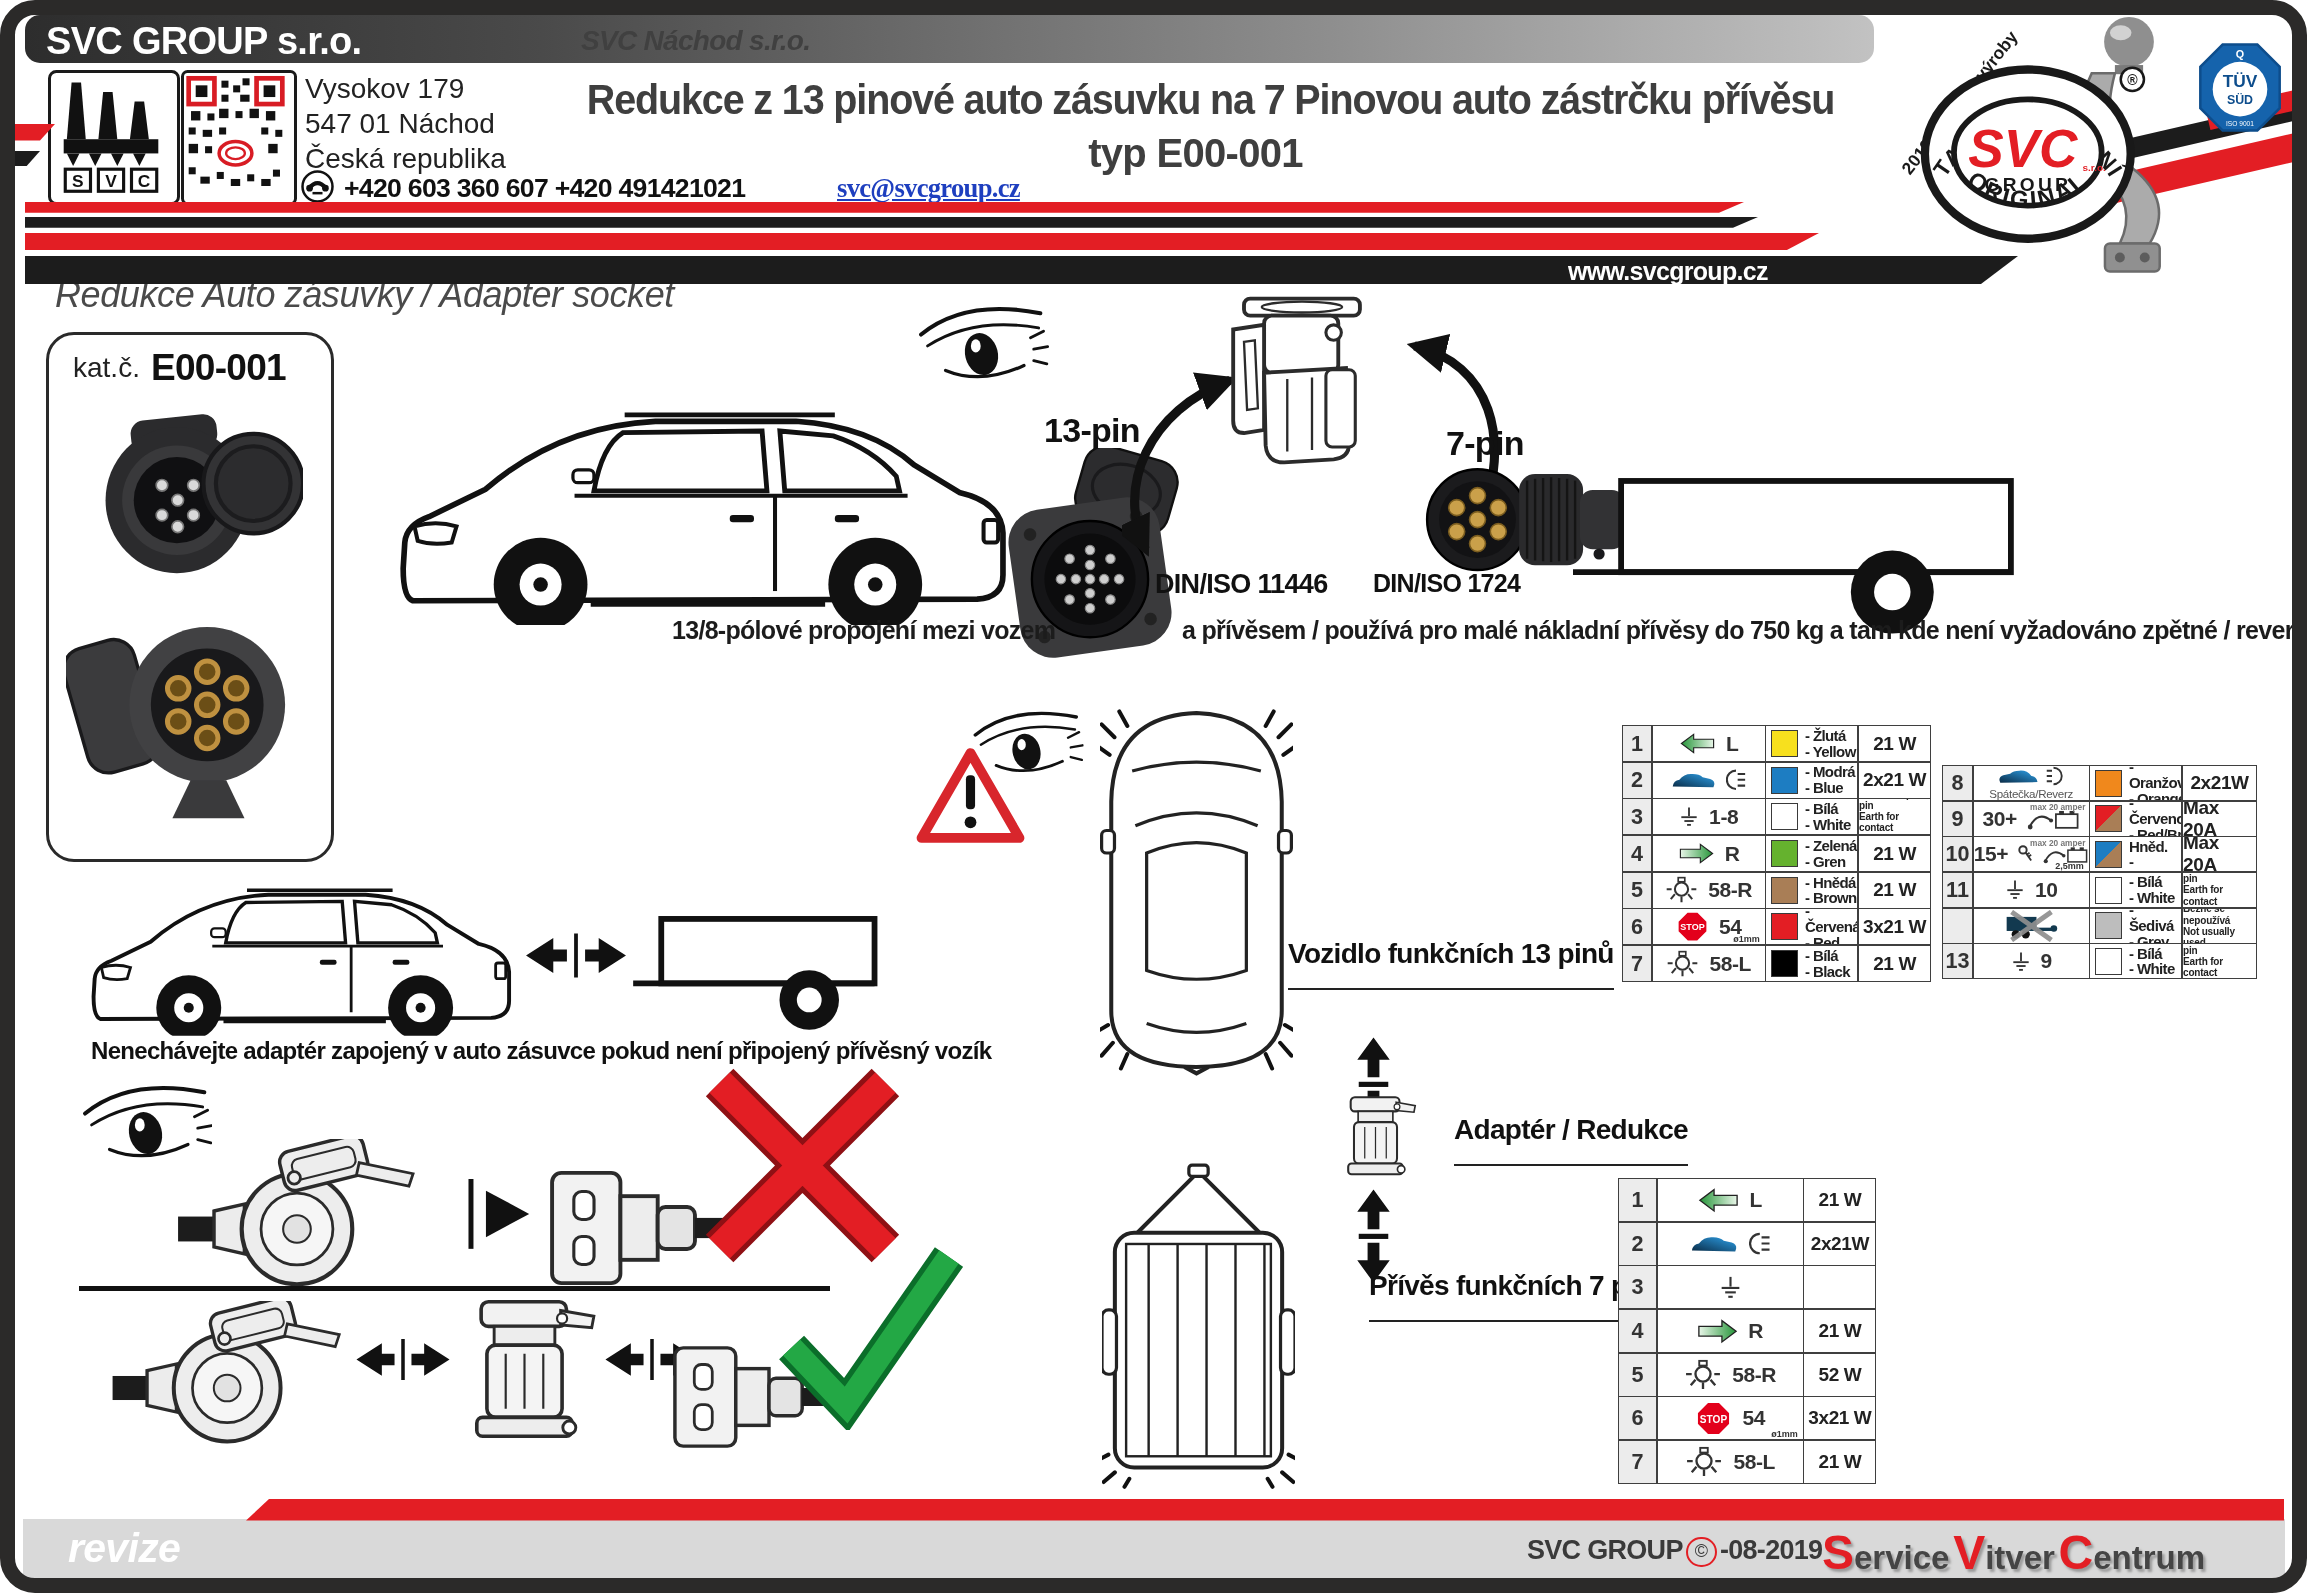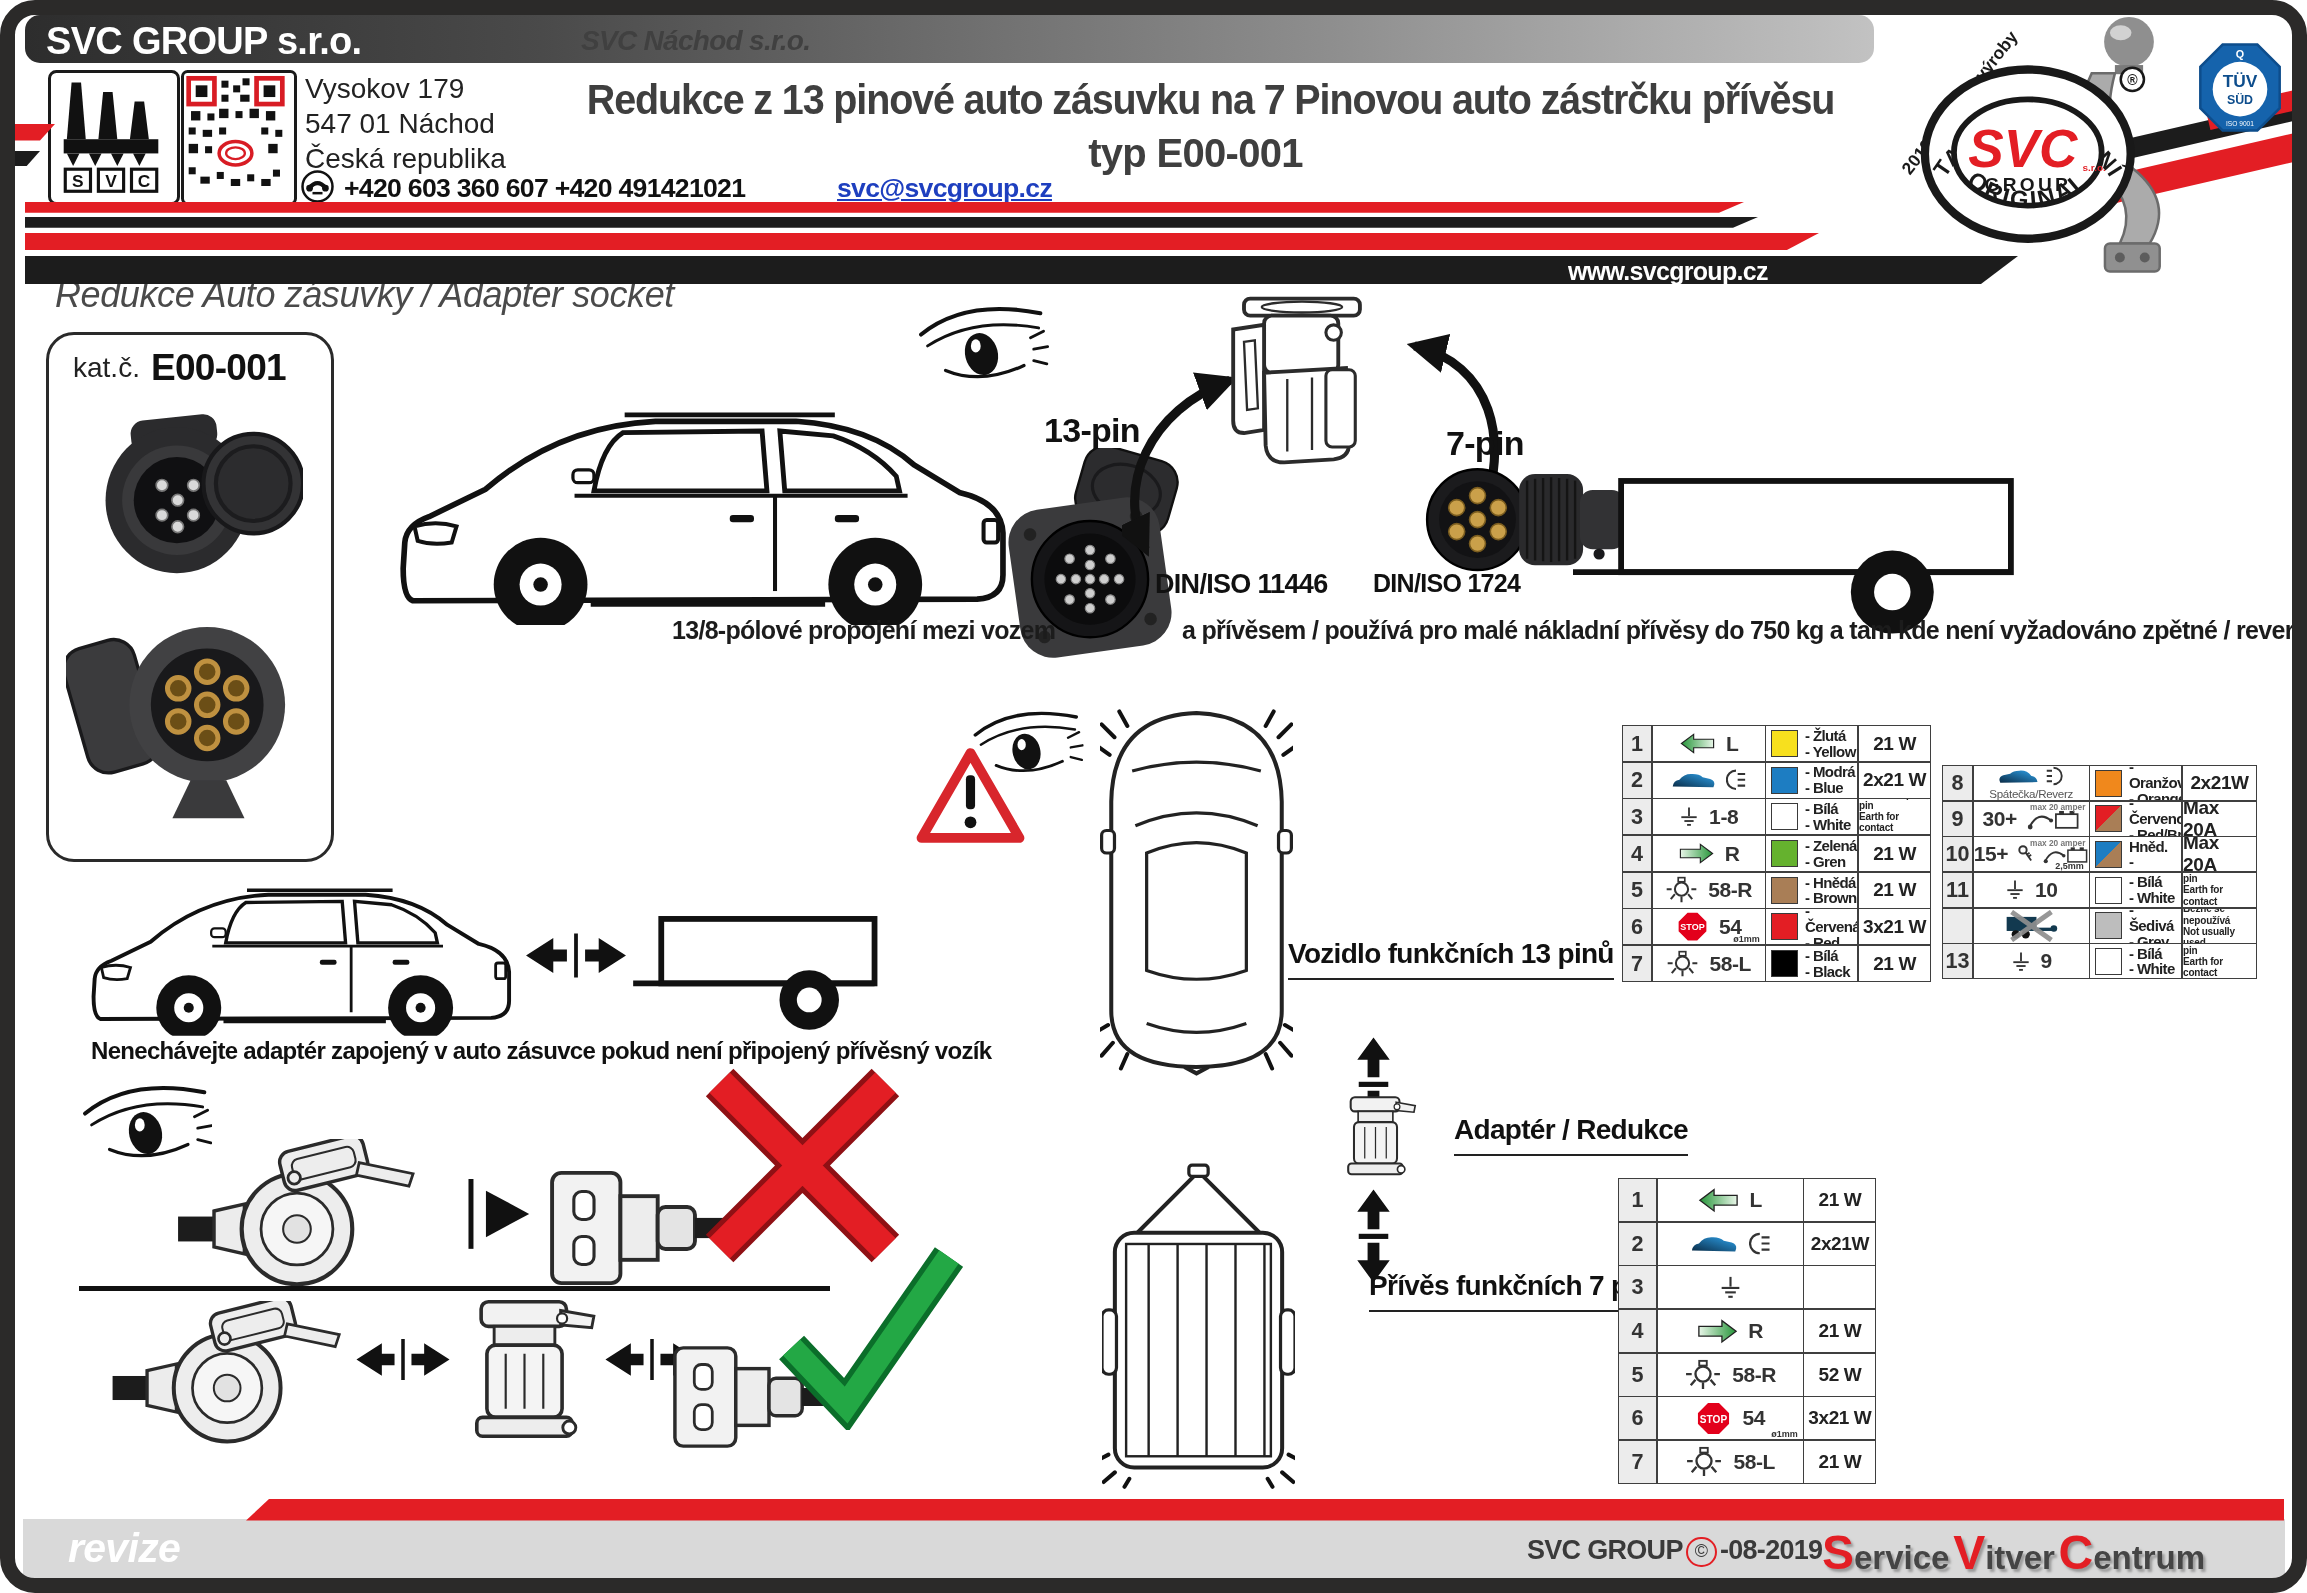--- a/index.html
+++ b/index.html
@@ -2,21 +2,21 @@
 <html style="font-size:13.3px"><head>
 <meta charset="utf-8">
 <style>
   html,body{margin:0;padding:0;background:#555;}
   #page{position:relative;width:2307px;height:1593px;background:#fff;overflow:hidden;
         font-family:"Liberation Sans",sans-serif;color:#1a1a1a;}
   #frame{position:absolute;inset:0;border:15px solid #2b2a29;border-radius:35px;pointer-events:none;z-index:60;}
   .abs{position:absolute;}
   .t{position:absolute;white-space:nowrap;}
   .cond{font-weight:bold;letter-spacing:-0.7px;}
-  .ul{border-bottom:2.5px solid #222;padding-bottom:8px;}
+  .ul{border-bottom:2.5px solid #222;padding-bottom:18px;}
   
   #topbar{position:absolute;left:25px;top:15px;width:1849px;height:48px;border-radius:15px;
           background:linear-gradient(90deg,#2d2d2d 0%,#4a4a4a 28%,#8d8d8d 70%,#c2c2c2 100%);}
   .stripe{position:absolute;}
   
   .tbl{position:absolute;display:grid;gap:1.7px;background:#3f3f3f;border:1.7px solid #3f3f3f;z-index:5;}
   .tbl>div{background:#fff;display:flex;align-items:center;justify-content:center;position:relative;overflow:hidden;}
   .tbl .num{background:#ececec;font-size:21.6px;font-weight:bold;color:#333;}
   .ic{gap:10px;}
   .lb{font-size:21px;font-weight:bold;color:#333;letter-spacing:-0.4px;}
@@ -192,21 +192,21 @@
 <div class="t" style="left:305px;top:143px;font-size:28px;color:#222;">Česká republika</div>
 
 <svg class="abs" style="left:300px;top:169px;" width="35" height="35" viewBox="0 0 42 42">
   <circle cx="21" cy="21" r="18" fill="#fff" stroke="#111" stroke-width="3"></circle>
   <path d="M11 23 Q21 11 31 23" fill="none" stroke="#111" stroke-width="5" stroke-linecap="round"></path>
   <circle cx="11.5" cy="23" r="4" fill="#111"></circle>
       <circle cx="30.5" cy="23" r="4" fill="#111"></circle>
   <path d="M15 29 H27" stroke="#111" stroke-width="3"></path>
 </svg>
 <div class="t cond" style="left:344px;top:173px;font-size:26.6px;color:#111;">+420 603 360 607  +420 491421021</div>
-<a class="t cond" style="left:837px;top:173px;font-size:26.6px;color:#1e3fbf;text-decoration:underline;cursor:pointer;">svc@svcgroup.cz</a>
+<a class="t cond" style="left:837px;top:173px;font-size:26.6px;color:#1e3fbf;text-decoration:underline;cursor:pointer;font-family:Liberation Serif, serif;">svc@svcgroup.cz</a>
 
 <div class="t cond" style="left:548px;top:76px;width:1295px;text-align:center;font-size:42px;color:#3f3f3f;letter-spacing:-1.2px;transform:scaleX(.94);transform-origin:center;">Redukce z 13 pinové auto zásuvku na 7 Pinovou auto zástrčku přívěsu</div>
 <div class="t cond" style="left:548px;top:131px;width:1295px;text-align:center;font-size:40px;color:#3f3f3f;">typ E00-001</div>
 
 <div class="stripe" style="left:0;top:124px;width:55px;height:16.6px;background:#e31e24;clip-path:polygon(0 0,100% 0,calc(100% - 15px) 100%,0 100%);"></div>
 <div class="stripe" style="left:0;top:151px;width:40px;height:15px;background:#1c1c1c;clip-path:polygon(0 0,100% 0,calc(100% - 13.3px) 100%,0 100%);"></div>
 
 <div class="stripe" style="left:25px;top:202px;width:1719px;height:10.8px;background:#e31e24;clip-path:polygon(0 0,100% 0,calc(100% - 25px) 100%,0 100%);z-index:1;"></div>
 <div class="stripe" style="left:25px;top:217px;width:1733px;height:10.8px;background:#1c1c1c;clip-path:polygon(0 0,100% 0,calc(100% - 25px) 100%,0 100%);z-index:1;"></div>
 <div class="stripe" style="left:25px;top:233px;width:1794px;height:17.4px;background:#e31e24;clip-path:polygon(0 0,100% 0,calc(100% - 33px) 100%,0 100%);z-index:1;"></div>

